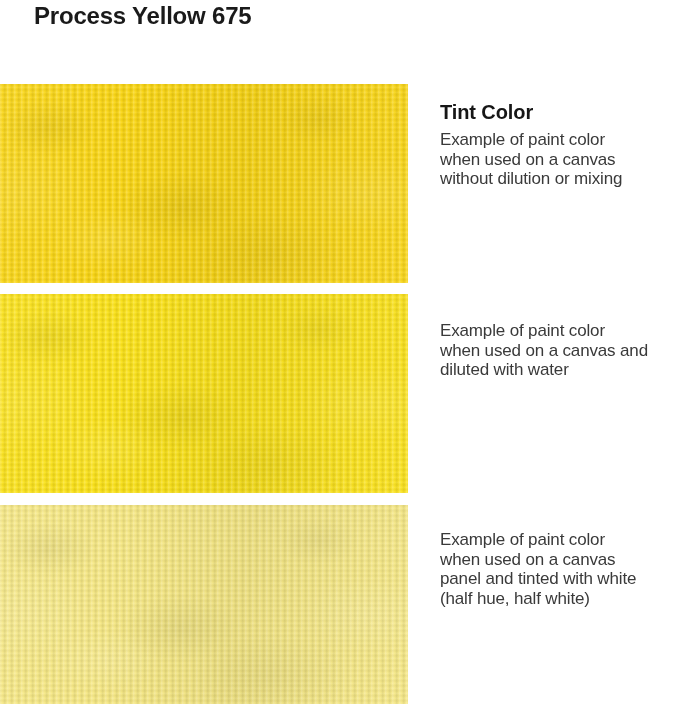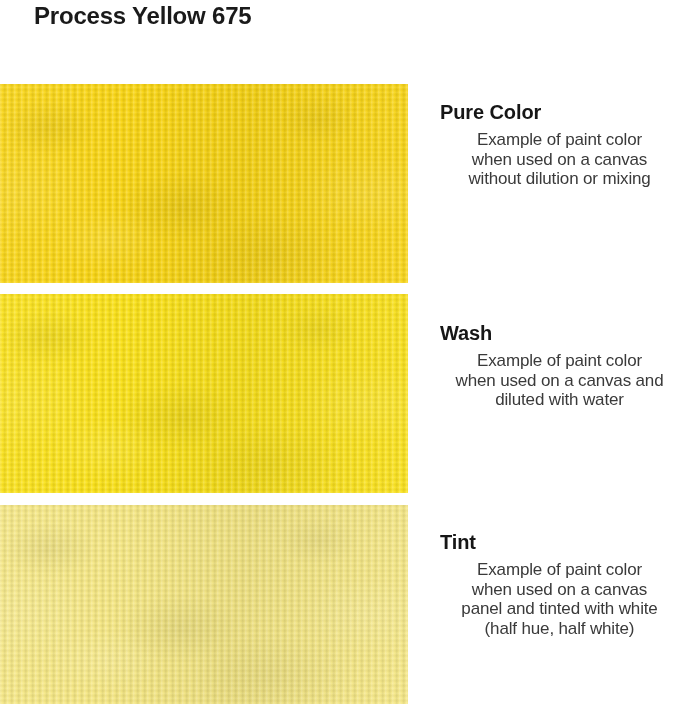--- a/index.html
+++ b/index.html
@@ -116,21 +116,20 @@
     margin: 0 0 6px 0;
   }
   .desc-body {
     font-size: 17px;
     font-weight: normal;
     color: #3a3a3a;
     line-height: 19.5px;
     letter-spacing: -0.15px;
     margin: 0;
     white-space: pre-line;
-    text-align: center;
   }
 </style>
 </head>
 <body style="background: rgb(255, 255, 255);">
 
 <div class="page-title">Process Yellow 675</div>
 
 <div class="swatch" id="swatch-pure">
   <div class="swatch-base" style="background-color: rgb(250, 214, 19);"></div>
   <div class="weave-mottle"></div>
@@ -149,32 +148,30 @@
 
 <div class="swatch" id="swatch-tint">
   <div class="swatch-base" style="background-color: rgb(246, 232, 132);"></div>
   <div class="weave-mottle"></div>
   <div class="weave-v"></div>
   <div class="weave-h"></div>
   <div class="weave-sheen"></div>
 </div>
 
 <div class="desc-block" id="block-pure">
-  <div class="desc-heading">Pure Color</div>
+  <div class="desc-heading">Tint Color</div>
   <div class="desc-body">Example of paint color
 when used on a canvas
 without dilution or mixing</div>
 </div>
 
 <div class="desc-block" id="block-wash">
-  <div class="desc-heading">Wash</div>
   <div class="desc-body">Example of paint color
 when used on a canvas and
 diluted with water</div>
 </div>
 
 <div class="desc-block" id="block-tint">
-  <div class="desc-heading">Tint</div>
   <div class="desc-body">Example of paint color
 when used on a canvas
 panel and tinted with white
 (half hue, half white)</div>
 </div>
 
 </body></html>

